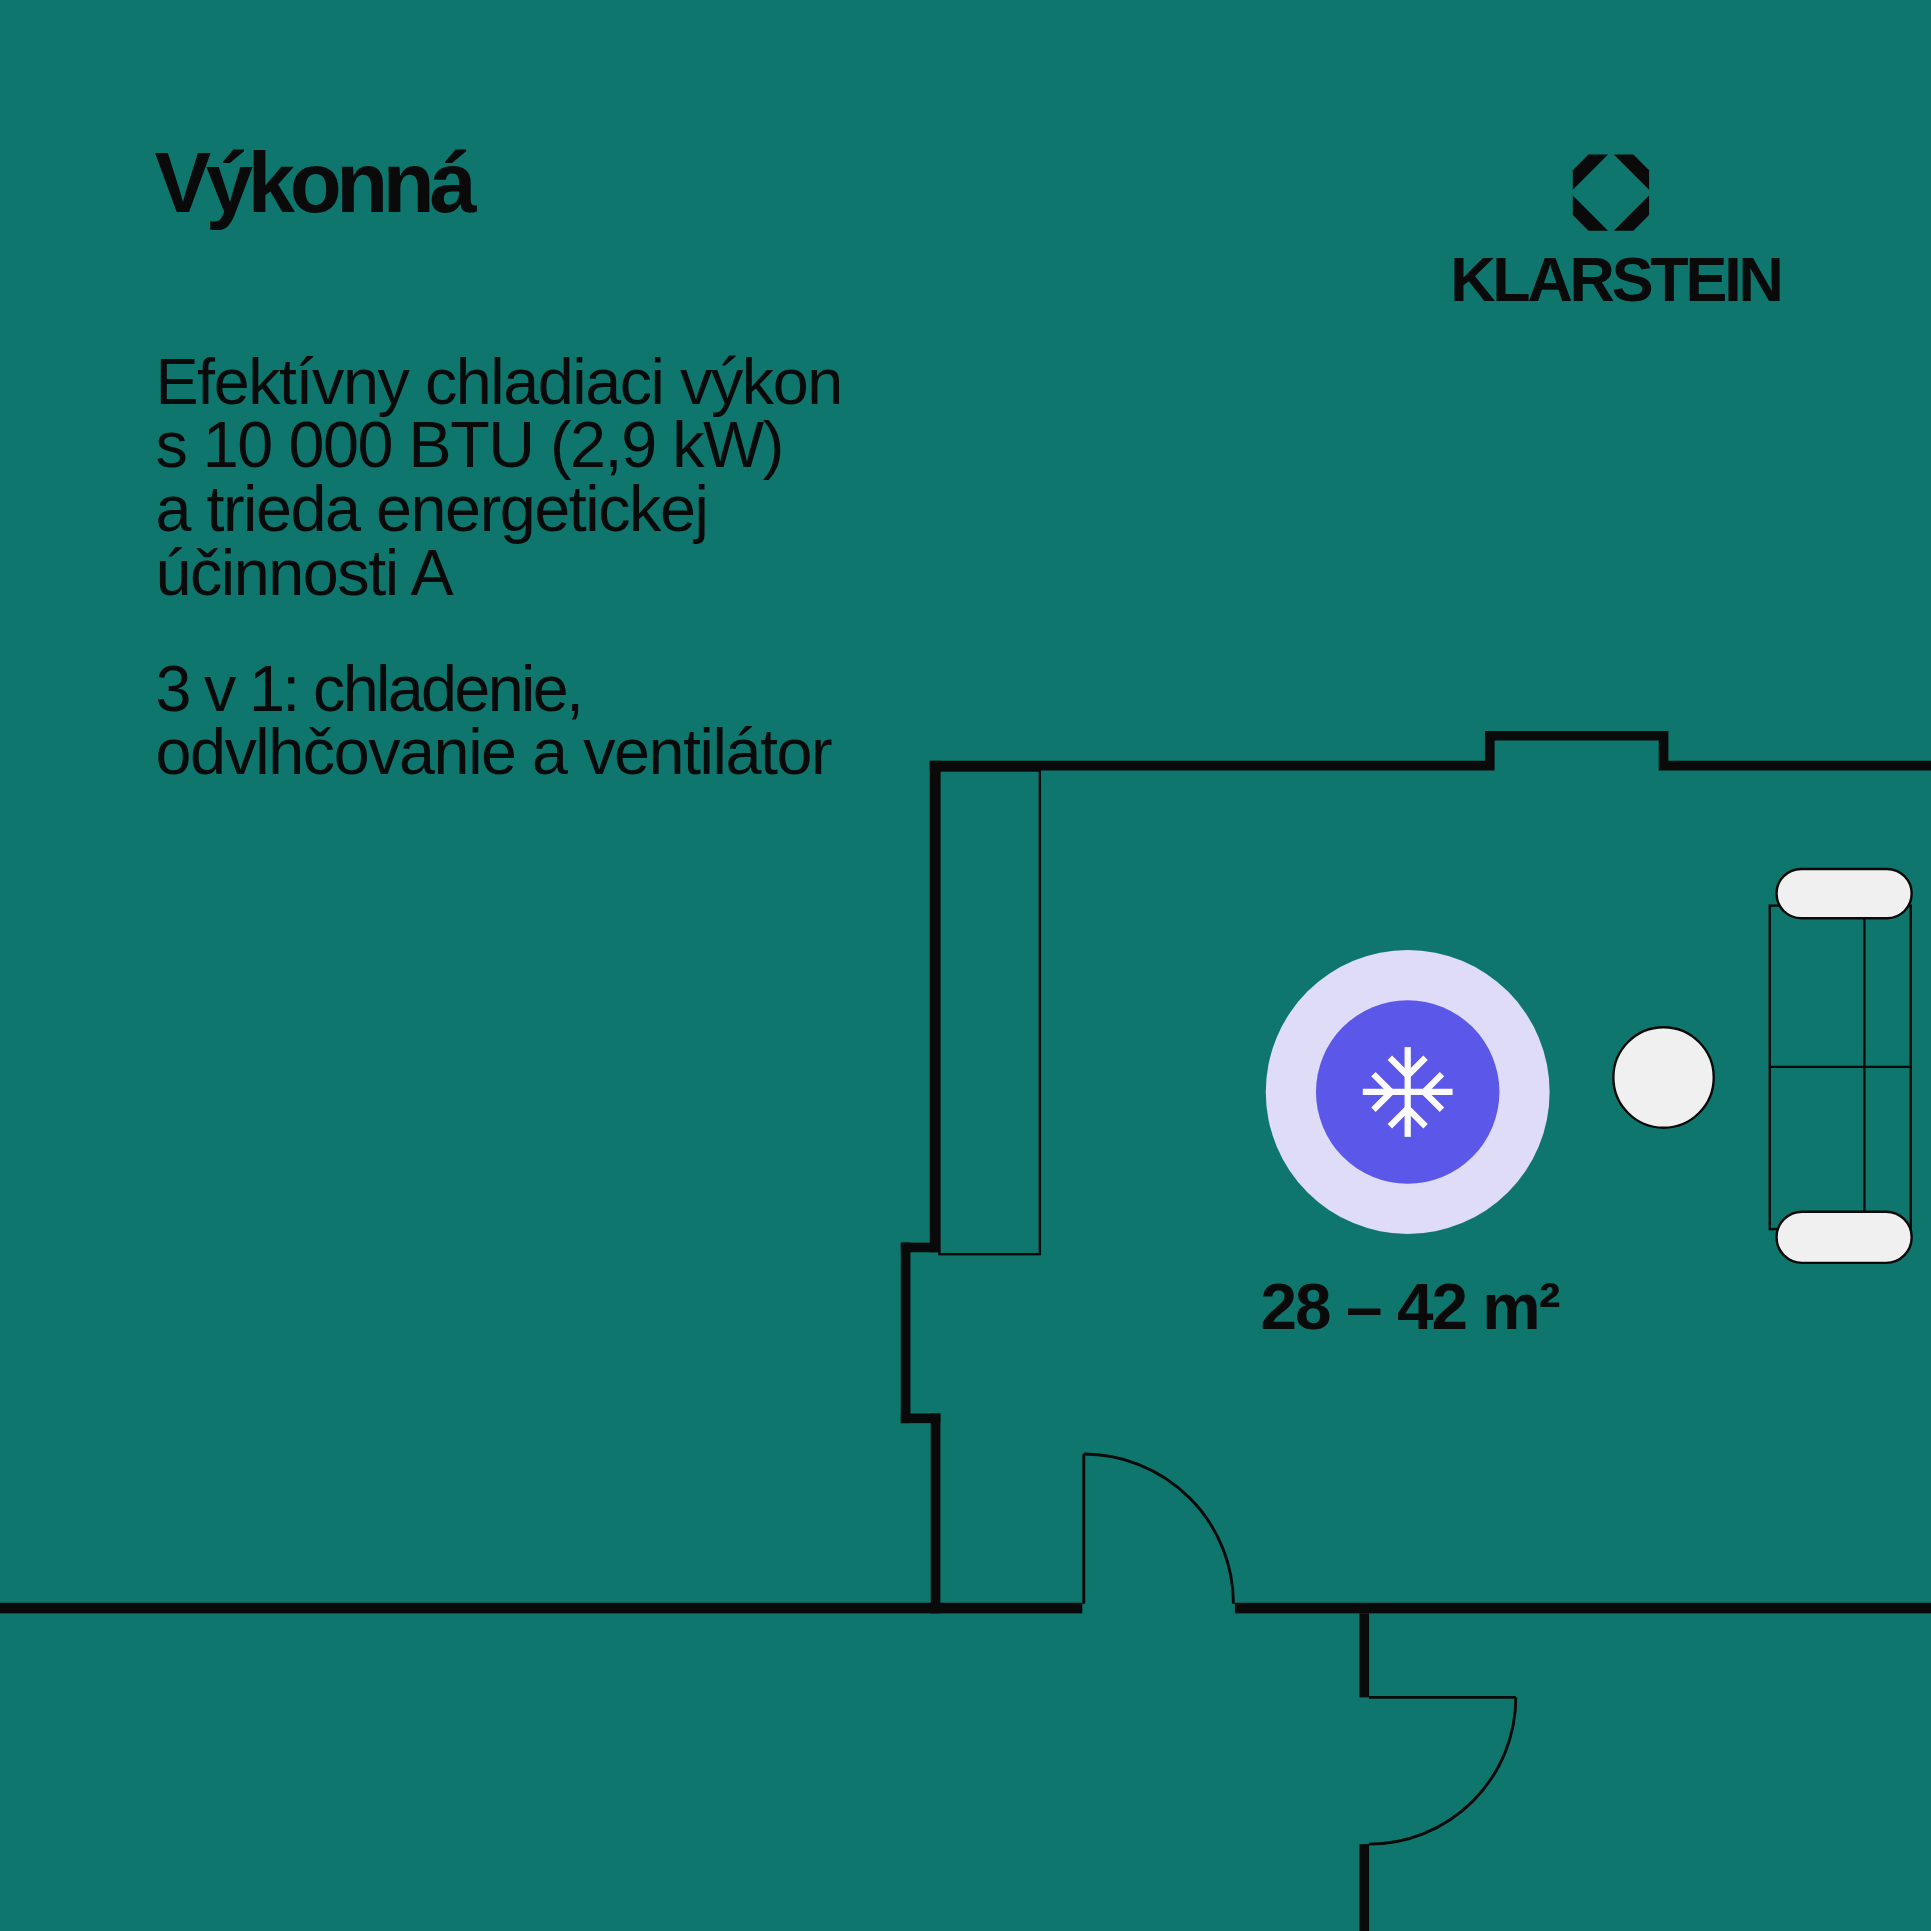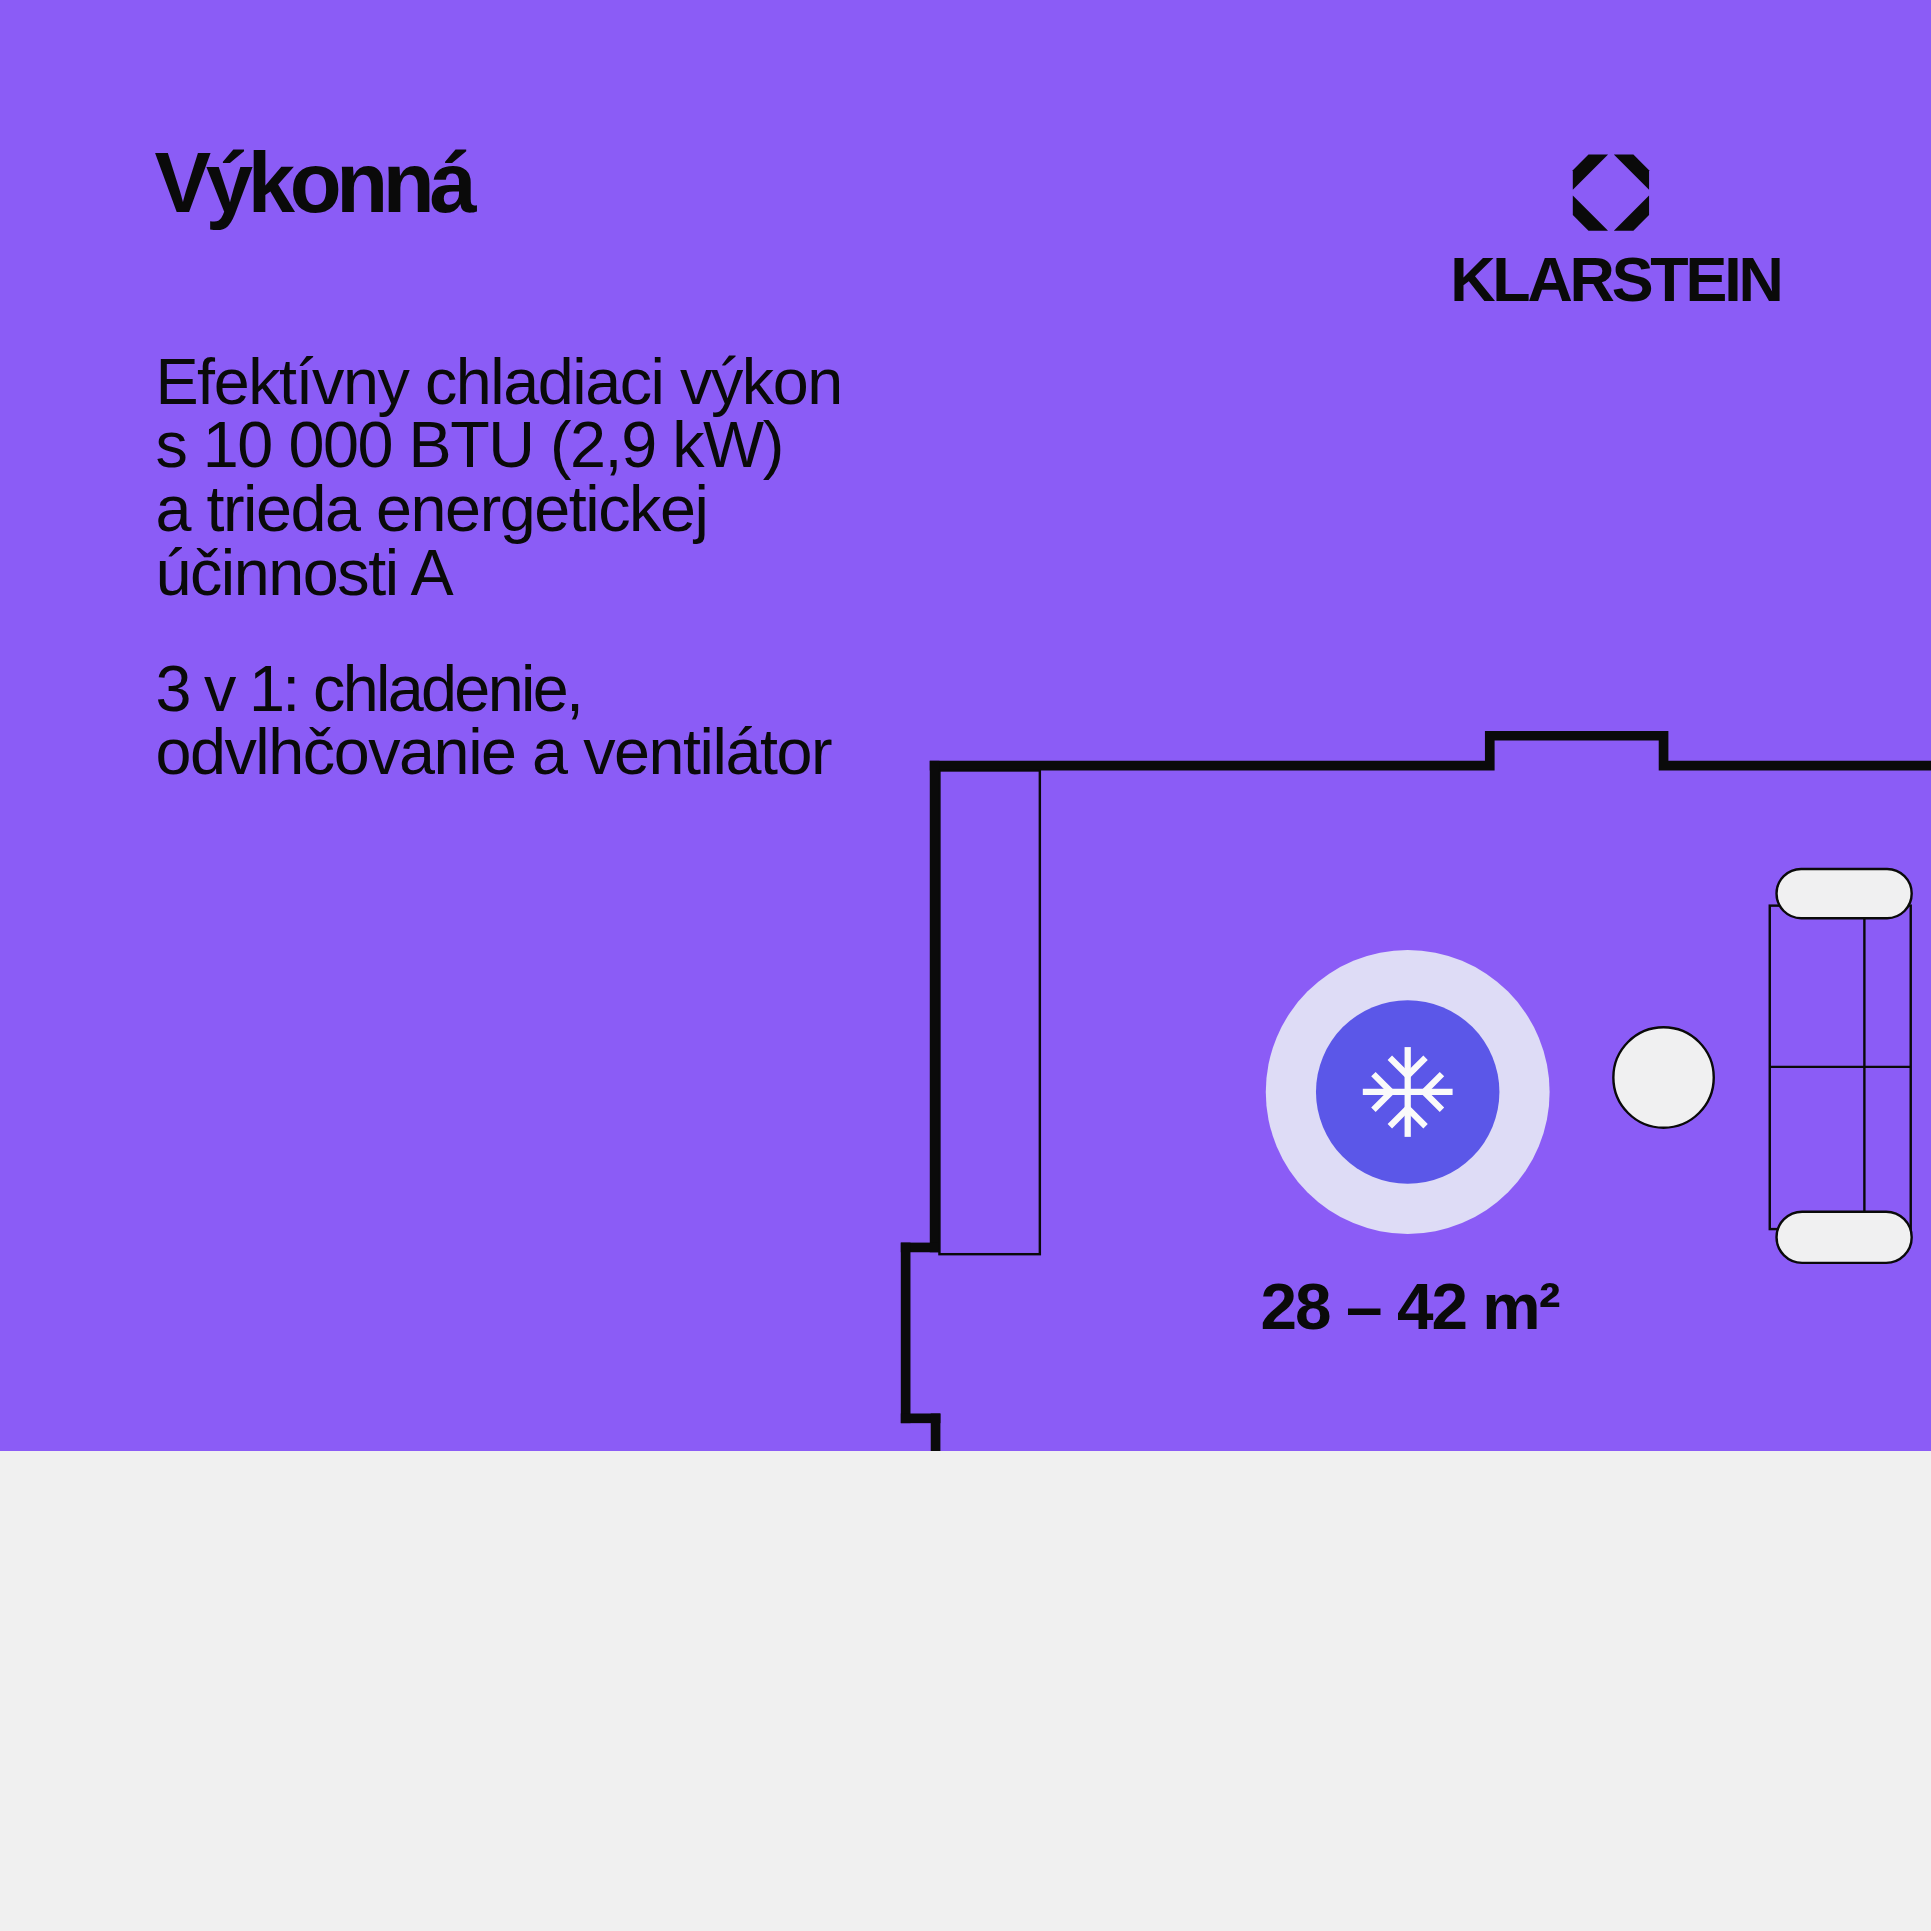--- a/index.html
+++ b/index.html
@@ -1,16 +1,16 @@
 <!DOCTYPE html>
 <html><head>
 <meta charset="utf-8">
 <style>
   html,body{margin:0;padding:0;background:#f0f0f0;}
-  #canvas{position:relative;width:1931px;height:1451px;background:#8b5cf6;overflow:hidden;
+  #canvas{position:relative;width:1931px;height:1931px;background:#0f766e;overflow:hidden;
           font-family:"Liberation Sans", sans-serif;}
   svg{position:absolute;left:0;top:0;}
   text{fill:#0a0a0a;}
 </style>
 </head>
 <body>
 <div id="canvas">
 <svg width="1931" height="1931" viewBox="0 0 2000 2000">
 
   <text x="160" y="220" font-size="88" font-weight="700" letter-spacing="-5.5">Výkonná</text>

